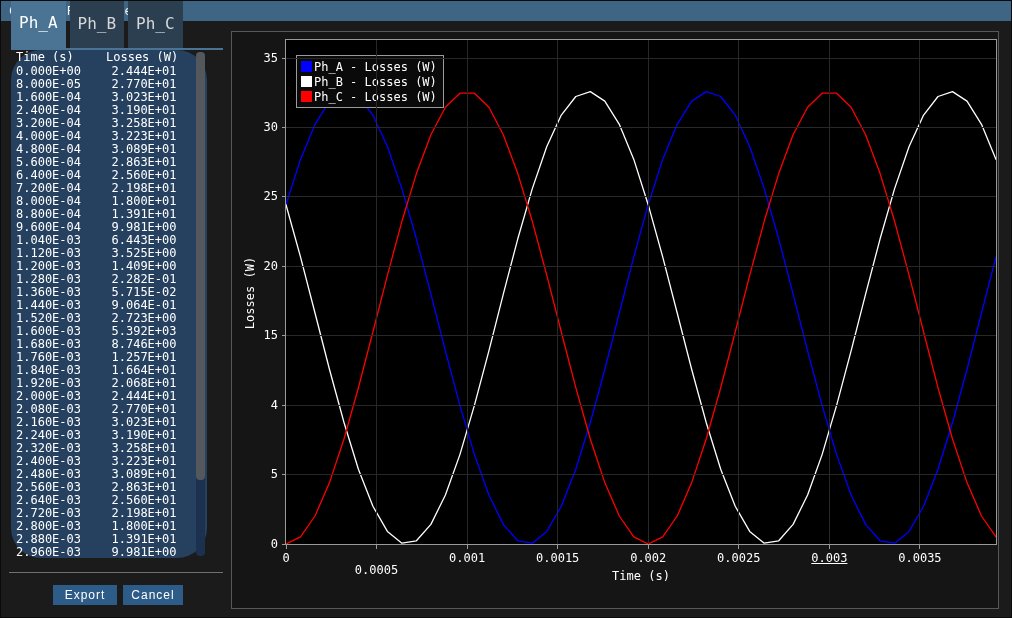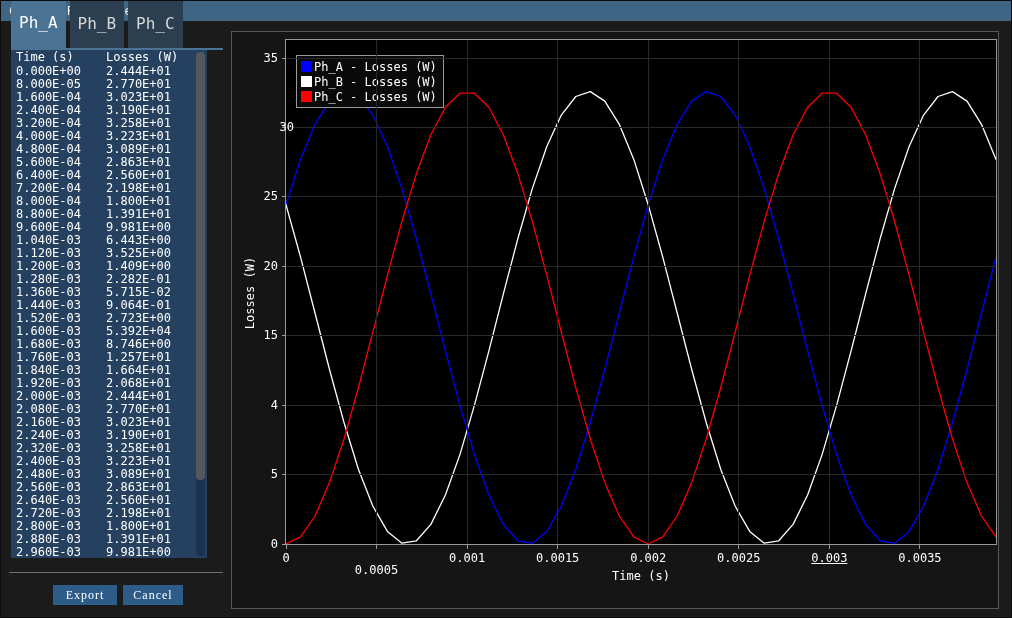--- a/index.html
+++ b/index.html
@@ -6,33 +6,33 @@
   .window{position:relative;width:1012px;height:618px;background:var(--win-bg,#1b1b1b);
     font-family:"DejaVu Sans Mono","Liberation Mono",monospace;overflow:hidden;
     border:1px solid #0a0a0a;box-sizing:border-box;}
   .titlebar{position:absolute;left:0;top:0;width:1012px;height:20px;background:var(--titlebar,#3e6583);
     color:#f2f2f2;font-size:12px;line-height:20px;padding-left:8px;box-sizing:border-box;}
   .tabs{position:absolute;left:10px;top:26px;height:22px;display:flex;align-items:flex-end;}
   .tab{height:18px;line-height:18px;padding:16px 8px;margin-right:4px;font-size:16px;color:#d8d8d8;
     background:var(--tab-inactive,#2c3f51);border-radius:3px 3px 0 0;cursor:pointer;text-align:right;}
   .tab.active{height:21px;line-height:21px;background:var(--accent,#4a7394);color:#ffffff;}
   .tab-underline{position:absolute;left:10px;top:47px;width:212px;height:2px;background:var(--accent,#4a7394);}
-  .table-panel{position:absolute;left:10px;top:49px;width:196px;height:508px;background:var(--table-bg,#25415f);}
+  .table-panel{position:absolute;left:10px;top:49px;width:196px;height:508px;background:var(--table-bg,#25415f);border-radius:30px;}
   .thead{height:15px;line-height:15px;font-size:12px;color:#ffffff;padding-left:5px;}
   .thead .c1{display:inline-block;width:80px;}
   .thead .c2h{display:inline-block;width:76px;margin-left:10px;}
   .trows{font-size:12px;color:#ffffff;}
   .trow{height:13px;line-height:13px;padding-left:5px;white-space:nowrap;}
   .trow .c1{display:inline-block;width:80px;}
-  .trow .c2{display:inline-block;width:76px;margin-left:10px;text-align:left;}
+  .trow .c2{display:inline-block;width:76px;margin-left:10px;text-align:center;}
   .scrollbar{position:absolute;right:2px;top:2px;width:9px;height:504px;background:#1c3050;border-radius:4px;}
   .thumb{position:absolute;left:0;top:0;width:9px;height:428px;background:var(--thumb,#54585c);border-radius:4px;}
   .separator{position:absolute;left:8px;top:571px;width:214px;height:1px;background:var(--sep,#707070);}
   .btn{position:absolute;top:584px;height:20px;background:var(--button,#2e5c88);color:#ffffff;
-    border:none;font-family:Liberation Serif, serif;font-size:12px;
+    border:none;font-family:Liberation Sans, sans-serif;font-size:12px;
     letter-spacing:1px;cursor:pointer;padding:0;}
   #btn-export{left:52px;width:64px;}
   #btn-cancel{left:122px;width:60px;}
   .chart-panel{position:absolute;left:230px;top:30px;width:768px;height:578px;background:var(--panel,#151515);
     border:1px solid #575757;box-sizing:border-box;}
   .plot{position:absolute;left:54px;top:8px;width:710px;height:504px;background:var(--plot-bg,#000000);
     box-shadow:0 0 0 1px var(--spine,#9a9a9a);}
   .gridline-h{position:absolute;left:0;width:710px;height:1px;background:var(--grid,#282828);}
   .gridline-v{position:absolute;top:0;width:1px;height:504px;background:var(--grid,#282828);}
   #curves{position:absolute;left:0;top:0;}
@@ -82,21 +82,21 @@
         <div class="trow"><span class="c1">8.000E-04</span><span class="c2">1.800E+01</span></div>
         <div class="trow"><span class="c1">8.800E-04</span><span class="c2">1.391E+01</span></div>
         <div class="trow"><span class="c1">9.600E-04</span><span class="c2">9.981E+00</span></div>
         <div class="trow"><span class="c1">1.040E-03</span><span class="c2">6.443E+00</span></div>
         <div class="trow"><span class="c1">1.120E-03</span><span class="c2">3.525E+00</span></div>
         <div class="trow"><span class="c1">1.200E-03</span><span class="c2">1.409E+00</span></div>
         <div class="trow"><span class="c1">1.280E-03</span><span class="c2">2.282E-01</span></div>
         <div class="trow"><span class="c1">1.360E-03</span><span class="c2">5.715E-02</span></div>
         <div class="trow"><span class="c1">1.440E-03</span><span class="c2">9.064E-01</span></div>
         <div class="trow"><span class="c1">1.520E-03</span><span class="c2">2.723E+00</span></div>
-        <div class="trow"><span class="c1">1.600E-03</span><span class="c2">5.392E+04</span></div>
+        <div class="trow"><span class="c1">1.600E-03</span><span class="c2">5.392E+03</span></div>
         <div class="trow"><span class="c1">1.680E-03</span><span class="c2">8.746E+00</span></div>
         <div class="trow"><span class="c1">1.760E-03</span><span class="c2">1.257E+01</span></div>
         <div class="trow"><span class="c1">1.840E-03</span><span class="c2">1.664E+01</span></div>
         <div class="trow"><span class="c1">1.920E-03</span><span class="c2">2.068E+01</span></div>
         <div class="trow"><span class="c1">2.000E-03</span><span class="c2">2.444E+01</span></div>
         <div class="trow"><span class="c1">2.080E-03</span><span class="c2">2.770E+01</span></div>
         <div class="trow"><span class="c1">2.160E-03</span><span class="c2">3.023E+01</span></div>
         <div class="trow"><span class="c1">2.240E-03</span><span class="c2">3.190E+01</span></div>
         <div class="trow"><span class="c1">2.320E-03</span><span class="c2">3.258E+01</span></div>
         <div class="trow"><span class="c1">2.400E-03</span><span class="c2">3.223E+01</span></div>
@@ -162,21 +162,21 @@
       <div class="ytick-label" style="left: 6px; top: 436.079px;">5</div>
       <div class="ytick-mark" style="left: 50px; top: 372.657px;"></div>
       <div class="ytick-label" style="left: 6px; top: 366.657px;">4</div>
       <div class="ytick-mark" style="left: 50px; top: 303.236px;"></div>
       <div class="ytick-label" style="left: 6px; top: 297.236px;">15</div>
       <div class="ytick-mark" style="left: 50px; top: 233.814px;"></div>
       <div class="ytick-label" style="left: 6px; top: 227.814px;">20</div>
       <div class="ytick-mark" style="left: 50px; top: 164.393px;"></div>
       <div class="ytick-label" style="left: 6px; top: 158.393px;">25</div>
       <div class="ytick-mark" style="left: 50px; top: 94.9711px;"></div>
-      <div class="ytick-label" style="left: 22px; top: 88.9711px;">30</div>
+      <div class="ytick-label" style="left: 6px; top: 88.9711px;">30</div>
       <div class="ytick-mark" style="left: 50px; top: 25.5496px;"></div>
       <div class="ytick-label" style="left: 6px; top: 19.5496px;">35</div>
       <div class="xtick-mark" style="left: 53.5px; top: 513px;"></div>
       <div class="xtick-label" style="left: 24px; top: 520px;">0</div>
       <div class="xtick-mark" style="left: 144.061px; top: 513px;"></div>
       <div class="xtick-label" style="left: 114.561px; top: 532px;">0.0005</div>
       <div class="xtick-mark" style="left: 234.622px; top: 513px;"></div>
       <div class="xtick-label" style="left: 205.122px; top: 520px;">0.001</div>
       <div class="xtick-mark" style="left: 325.184px; top: 513px;"></div>
       <div class="xtick-label" style="left: 295.684px; top: 520px;">0.0015</div>

